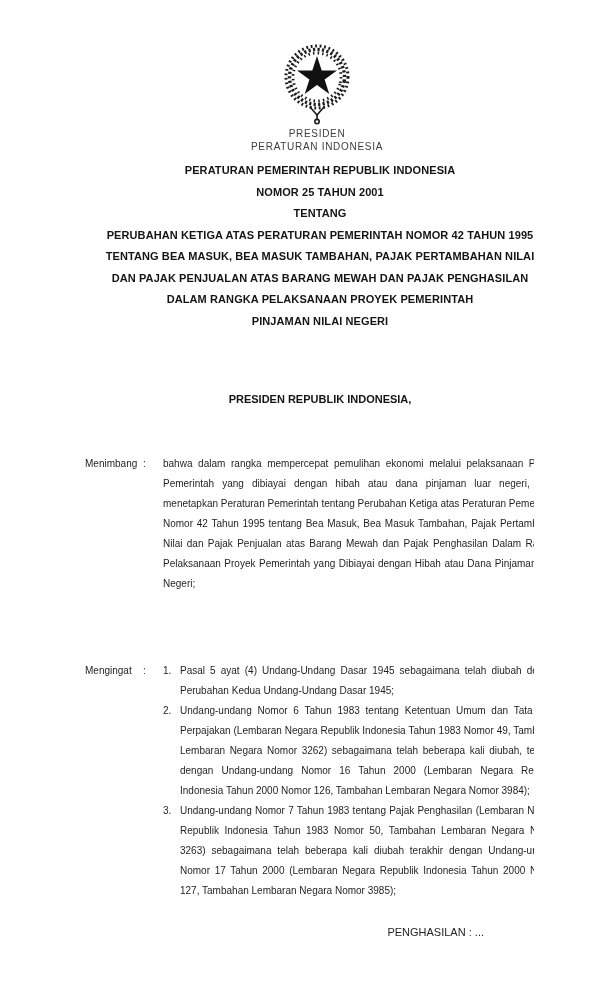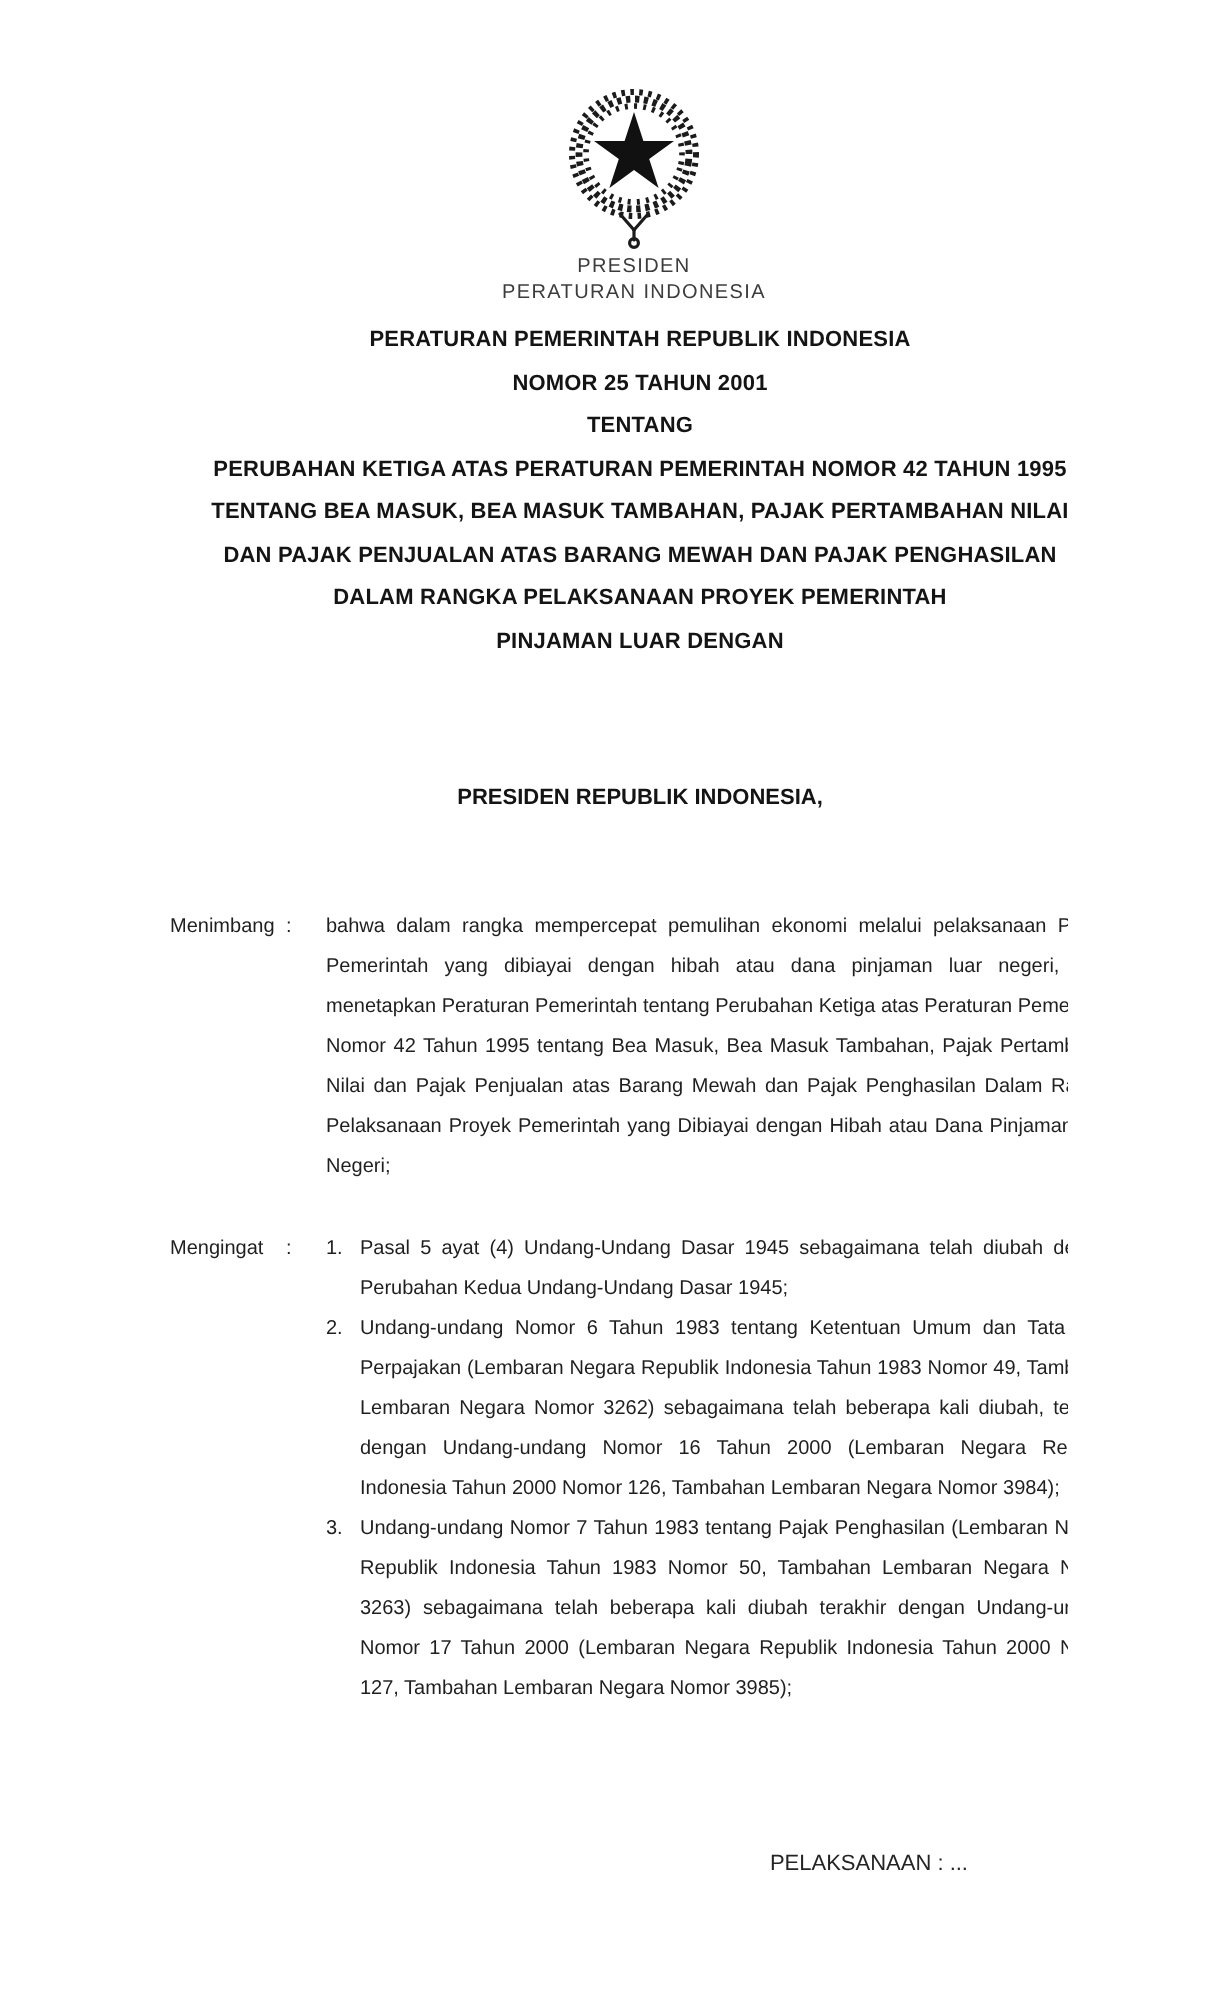--- a/index.html
+++ b/index.html
@@ -61,21 +61,21 @@
     width: 475px;
     display: grid;
     grid-template-columns: 58px 20px 1fr;
     font-size: 10px;
     line-height: 20px;
     color: #1f1f1f;
   }
   .clause-label { white-space: nowrap; }
   .clause-body { text-align: justify; text-align-last: left; }
   #menimbang { top: 454px; }
-  #mengingat { top: 615px; }
+  #mengingat { top: 661px; }
   .legal-item { display: grid; grid-template-columns: 17px 1fr; }
   .legal-item .num { text-align: left; }
   .legal-item .itm-text { text-align: justify; text-align-last: left; }
   
   .footer-line {
     position: absolute;
     top: 926px;
     right: 50px;
     font-size: 11px;
     color: #242424;
@@ -107,21 +107,21 @@
   </div>
 
   <div class="title-block">
     <span class="title-line">PERATURAN PEMERINTAH REPUBLIK INDONESIA</span>
     <span class="title-line">NOMOR 25 TAHUN 2001</span>
     <span class="title-line">TENTANG</span>
     <span class="title-line">PERUBAHAN KETIGA ATAS PERATURAN PEMERINTAH NOMOR 42 TAHUN 1995</span>
     <span class="title-line">TENTANG BEA MASUK, BEA MASUK TAMBAHAN, PAJAK PERTAMBAHAN NILAI</span>
     <span class="title-line">DAN PAJAK PENJUALAN ATAS BARANG MEWAH DAN PAJAK PENGHASILAN</span>
     <span class="title-line">DALAM RANGKA PELAKSANAAN PROYEK PEMERINTAH</span>
-    <span class="title-line">PINJAMAN LUAR DENGAN</span>
+    <span class="title-line">PINJAMAN NILAI NEGERI</span>
   </div>
 
   <div class="salutation">PRESIDEN REPUBLIK INDONESIA,</div>
 
   <div class="clause" id="menimbang">
     <div class="clause-label">Menimbang</div>
     <div class="clause-colon">:</div>
     <div class="clause-body">bahwa dalam rangka mempercepat pemulihan ekonomi melalui pelaksanaan Proyek Pemerintah yang dibiayai dengan hibah atau dana pinjaman luar negeri, perlu menetapkan Peraturan Pemerintah tentang Perubahan Ketiga atas Peraturan Pemerintah Nomor 42 Tahun 1995 tentang Bea Masuk, Bea Masuk Tambahan, Pajak Pertambahan Nilai dan Pajak Penjualan atas Barang Mewah dan Pajak Penghasilan Dalam Rangka Pelaksanaan Proyek Pemerintah yang Dibiayai dengan Hibah atau Dana Pinjaman Luar Negeri;</div>
   </div>
 
@@ -137,15 +137,15 @@
         <div class="num">2.</div>
         <div class="itm-text">Undang-undang Nomor 6 Tahun 1983 tentang Ketentuan Umum dan Tata Cara Perpajakan (Lembaran Negara Republik Indonesia Tahun 1983 Nomor 49, Tambahan Lembaran Negara Nomor 3262) sebagaimana telah beberapa kali diubah, terakhir dengan Undang-undang Nomor 16 Tahun 2000 (Lembaran Negara Republik Indonesia Tahun 2000 Nomor 126, Tambahan Lembaran Negara Nomor 3984);</div>
       </div>
       <div class="legal-item">
         <div class="num">3.</div>
         <div class="itm-text">Undang-undang Nomor 7 Tahun 1983 tentang Pajak Penghasilan (Lembaran Negara Republik Indonesia Tahun 1983 Nomor 50, Tambahan Lembaran Negara Nomor 3263) sebagaimana telah beberapa kali diubah terakhir dengan Undang-undang Nomor 17 Tahun 2000 (Lembaran Negara Republik Indonesia Tahun 2000 Nomor 127, Tambahan Lembaran Negara Nomor 3985);</div>
       </div>
     </div>
   </div>
 
-  <div class="footer-line">PELAKSANAAN : ...</div>
+  <div class="footer-line">PENGHASILAN : ...</div>
 
 </div>
 
 </body></html>

